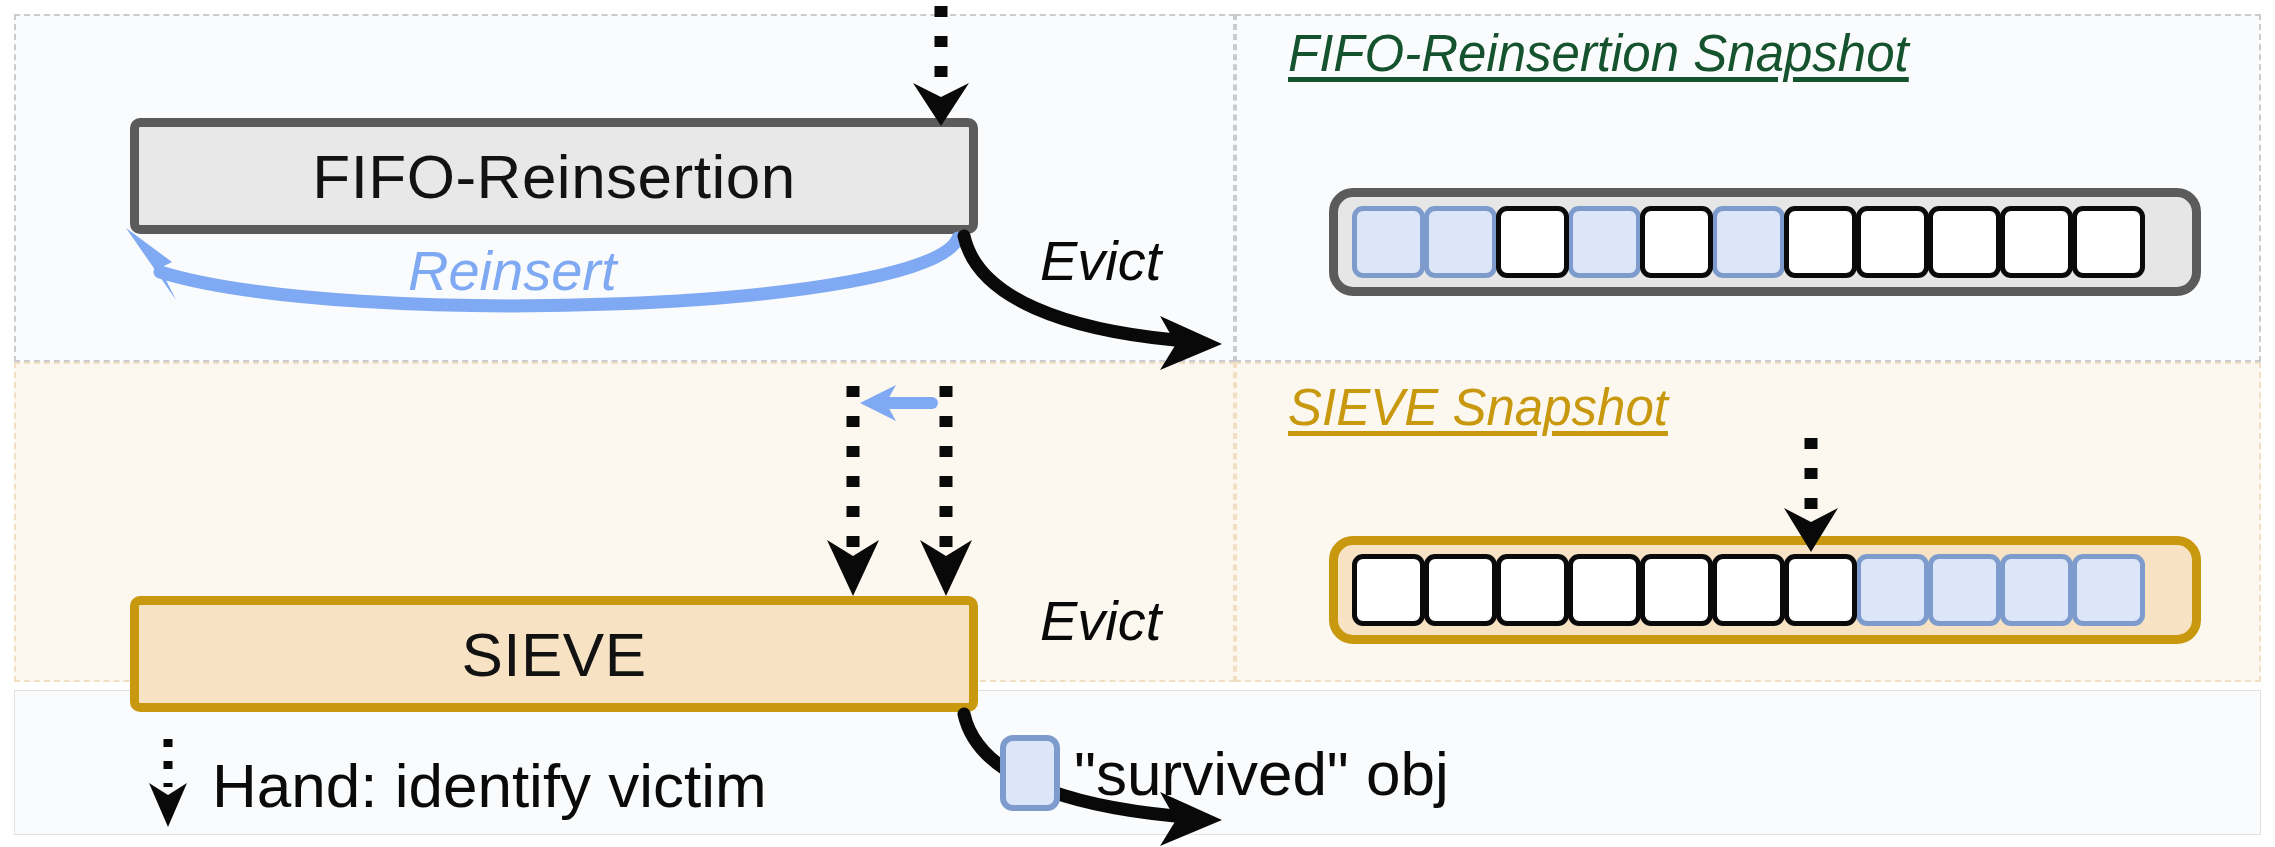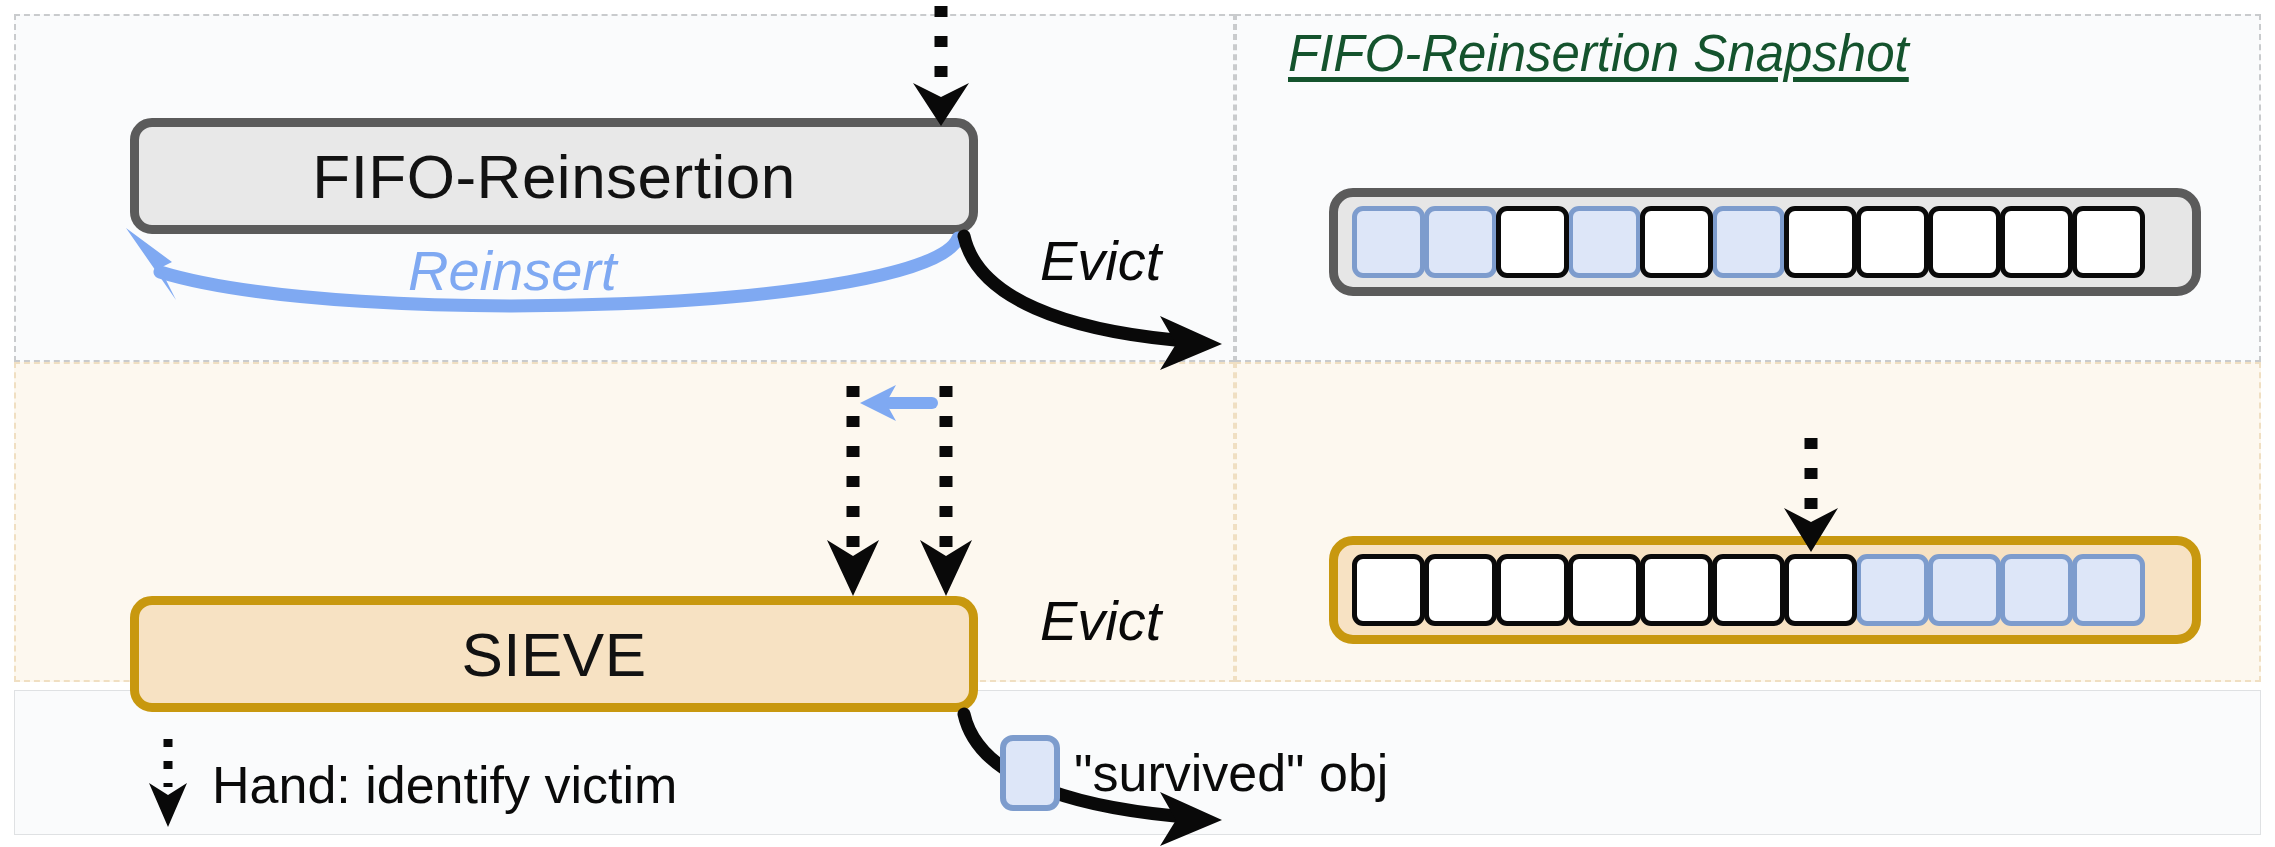--- a/index.html
+++ b/index.html
@@ -43,21 +43,21 @@
     left:14px; top:690px; width:2247px; height:145px;
     background:#fafbfc;
     border:1px solid #dfe1e3;
   }
 
   
   .algo-box{
     position:absolute;
     box-sizing:border-box;
     display:flex;align-items:center;justify-content:center;
-    border-radius:22px;
+    border-radius:10px;
     font-size:62px;
     letter-spacing:0.5px;
     color:#121212;
     white-space:nowrap;
   }
   #box-fifo{
     left:130px; top:118px; width:848px; height:116px;
     background:#e8e8e8;
     border:9px solid #5b5b5b;
   }
@@ -119,21 +119,21 @@
   #label-evict-sieve{left:1040px; top:588px; font-size:56px; color:#090909;}
 
   
   #arrows{position:absolute;left:0;top:0;width:2275px;height:847px;
           pointer-events:none;}
 
   
   .legend-item{
     position:absolute;
     display:flex;align-items:center;
-    font-size:52px;color:#0a0a0a;white-space:nowrap;
+    font-size:62px;color:#0a0a0a;white-space:nowrap;
   }
   #legend-hand{left:140px; top:735px;}
   #legend-survived{left:1000px; top:735px;}
   #legend-new{left:1455px; top:735px;}
   .legend-swatch{
     width:60px;height:76px;box-sizing:border-box;border-radius:13px;
     margin-right:14px;flex:0 0 auto;
   }
   .legend-swatch.blue{background:#dde6f8;border:6px solid #7d9ccd;}
   .legend-swatch.white{background:#ffffff;border:7px solid #0a0a0a;}
@@ -152,20 +152,21 @@
 
   <div class="algo-box" id="box-fifo">
     <span>FIFO-Reinsertion</span>
   </div>
 
   <div class="algo-box" id="box-sieve">
     <span>SIEVE</span>
   </div>
 
   <div class="snap-title" id="title-fifo-snap">FIFO-Reinsertion Snapshot</div>
+  <div class="snap-title" id="title-sieve-snap">SIEVE Snapshot</div>
 
   <div class="snap-box" id="snap-fifo">
     <div class="cells" id="cells-fifo">
         <div class="cell blue" style="z-index: 1;"></div>
         <div class="cell blue" style="z-index: 1;"></div>
         <div class="cell white" style="z-index: 2;"></div>
         <div class="cell blue" style="z-index: 1;"></div>
         <div class="cell white" style="z-index: 2;"></div>
         <div class="cell blue" style="z-index: 1;"></div>
         <div class="cell white" style="z-index: 2;"></div>

